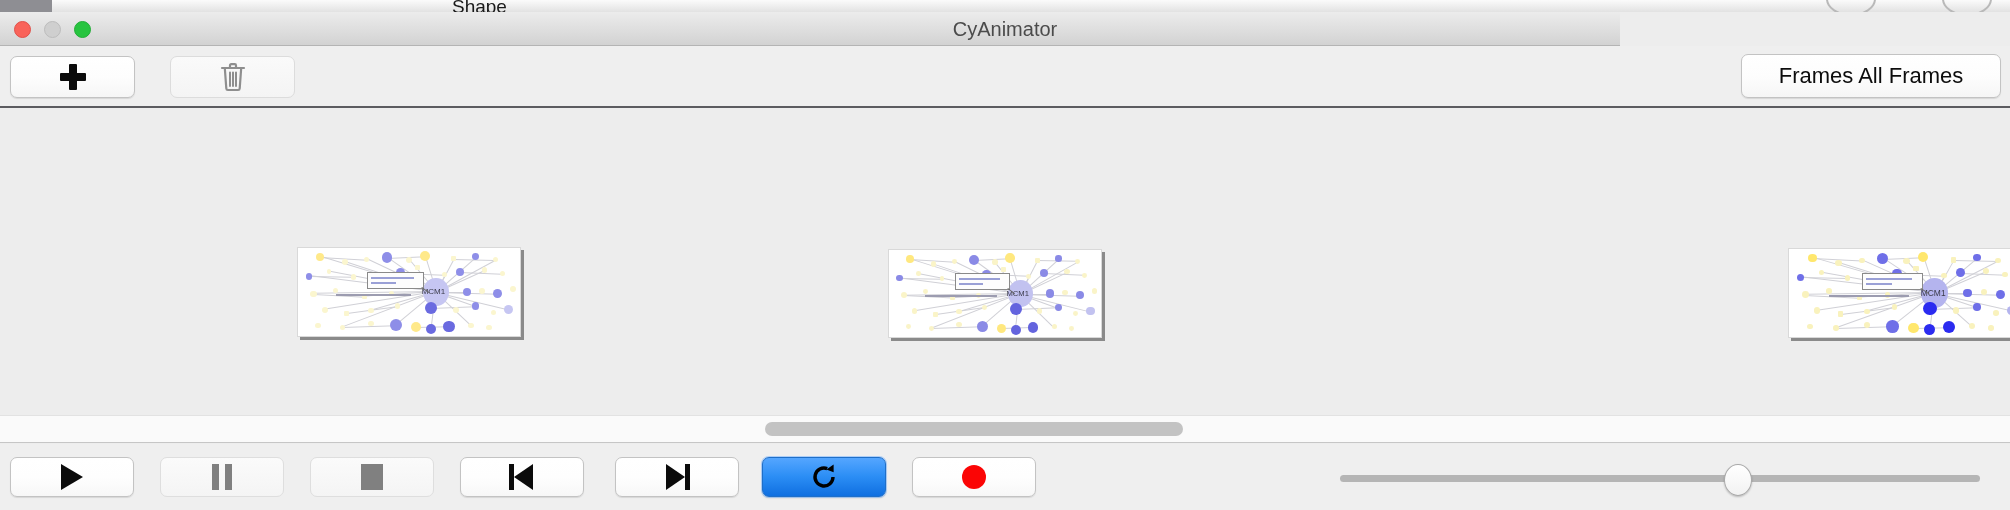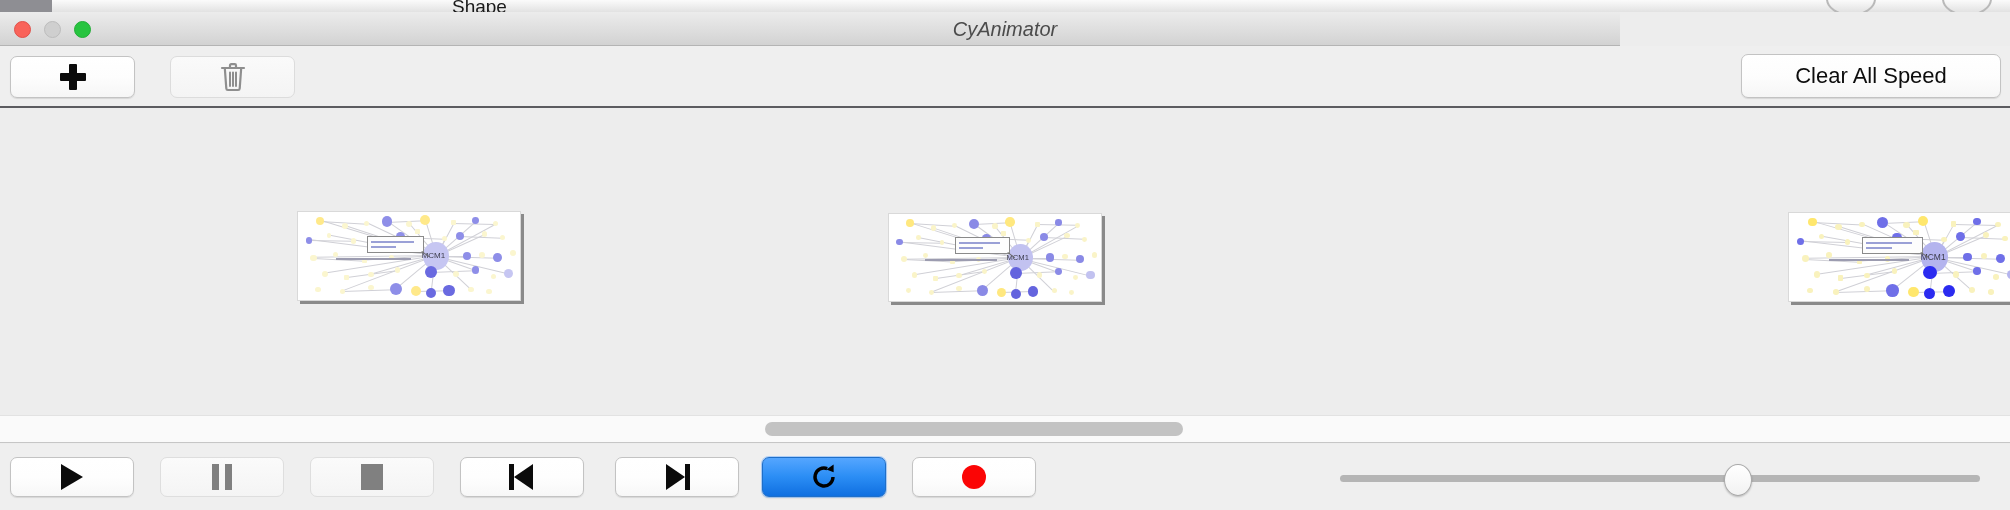--- a/index.html
+++ b/index.html
@@ -44,21 +44,20 @@
     background: transparent;
   }
 
   
   .titlebar {
     position: absolute; left: 0; top: 12px;
     width: 1620px; height: 34px;
     background: linear-gradient(180deg,#ececec 0%, #dedede 55%, #d2d2d2 100%);
     border-bottom: 1px solid #b4b4b4;
     box-sizing: border-box;
-    font-style: italic;
   }
   .traffic {
     position: absolute; top: 9px;
     width: 17px; height: 17px; border-radius: 50%;
     box-sizing: border-box;
   }
   .tl-close { left: 14px;  background: #f9635a; border: 1px solid #e0504a; }
   .tl-min   { left: 44px;  background: #cfcfcf; border: 1px solid #bcbcbc; }
   .tl-max   { left: 74px;  background: #27c43f; border: 1px solid #22ad37; }
   .window-title {
@@ -116,20 +115,21 @@
     width: 2010px; height: 305px;
     background: #ededed;
     overflow: hidden;
   }
   .frame-thumb {
     position: absolute;
     background: #ffffff;
     border: 1px solid #d9d9d9;
     box-shadow: 3px 3px 0 0 #8a8a8a;
     overflow: hidden;
+    margin-top: 36px;
   }
   .thumb-canvas { position: absolute; left: 0; top: 0; width: 100%; height: 100%; }
 
   
   .scroll-track {
     position: absolute; left: 0; top: 415px;
     width: 2010px; height: 28px;
     background: #fafafa;
     border-top: 1px solid #e2e2e2;
     border-bottom: 1px solid #c6c6c6;
@@ -274,21 +274,21 @@
     </div>
     <div class="btn btn-del disabled">
       <svg width="26" height="30" viewBox="0 0 26 30">
         <path d="M2 6 H24" stroke="#8e8e8e" stroke-width="2.2" fill="none" stroke-linecap="round"></path>
         <path d="M10 6 V3.4 A1.2 1.2 0 0 1 11.2 2.2 H14.8 A1.2 1.2 0 0 1 16 3.4 V6" stroke="#8e8e8e" stroke-width="2.2" fill="none"></path>
         <path d="M4.8 6 L6.3 26.5 A1.6 1.6 0 0 0 7.9 28 H18.1 A1.6 1.6 0 0 0 19.7 26.5 L21.2 6" stroke="#8e8e8e" stroke-width="2.2" fill="none"></path>
         <path d="M10 10.5 V24 M13 10.5 V24 M16 10.5 V24" stroke="#8e8e8e" stroke-width="2" fill="none" stroke-linecap="round"></path>
       </svg>
     </div>
     <div class="btn btn-clear">
-      <span class="clear-label">Clear All Speed</span>
+      <span class="clear-label">Frames All Frames</span>
     </div>
   </div>
 
   <div class="timeline">
 
     <div class="frame-thumb" style="left:297px;top:101px;width:222px;height:88px;">
       <div class="thumb-canvas">
           <div class="edge" style="left: 137.64px; top: 44px; width: 120.687px; transform: rotate(-163.042deg);"></div>
           <div class="edge" style="left: 137.64px; top: 44px; width: 95.8115px; transform: rotate(-161.803deg);"></div>
           <div class="edge" style="left: 137.64px; top: 44px; width: 76.1337px; transform: rotate(-154.68deg);"></div>

